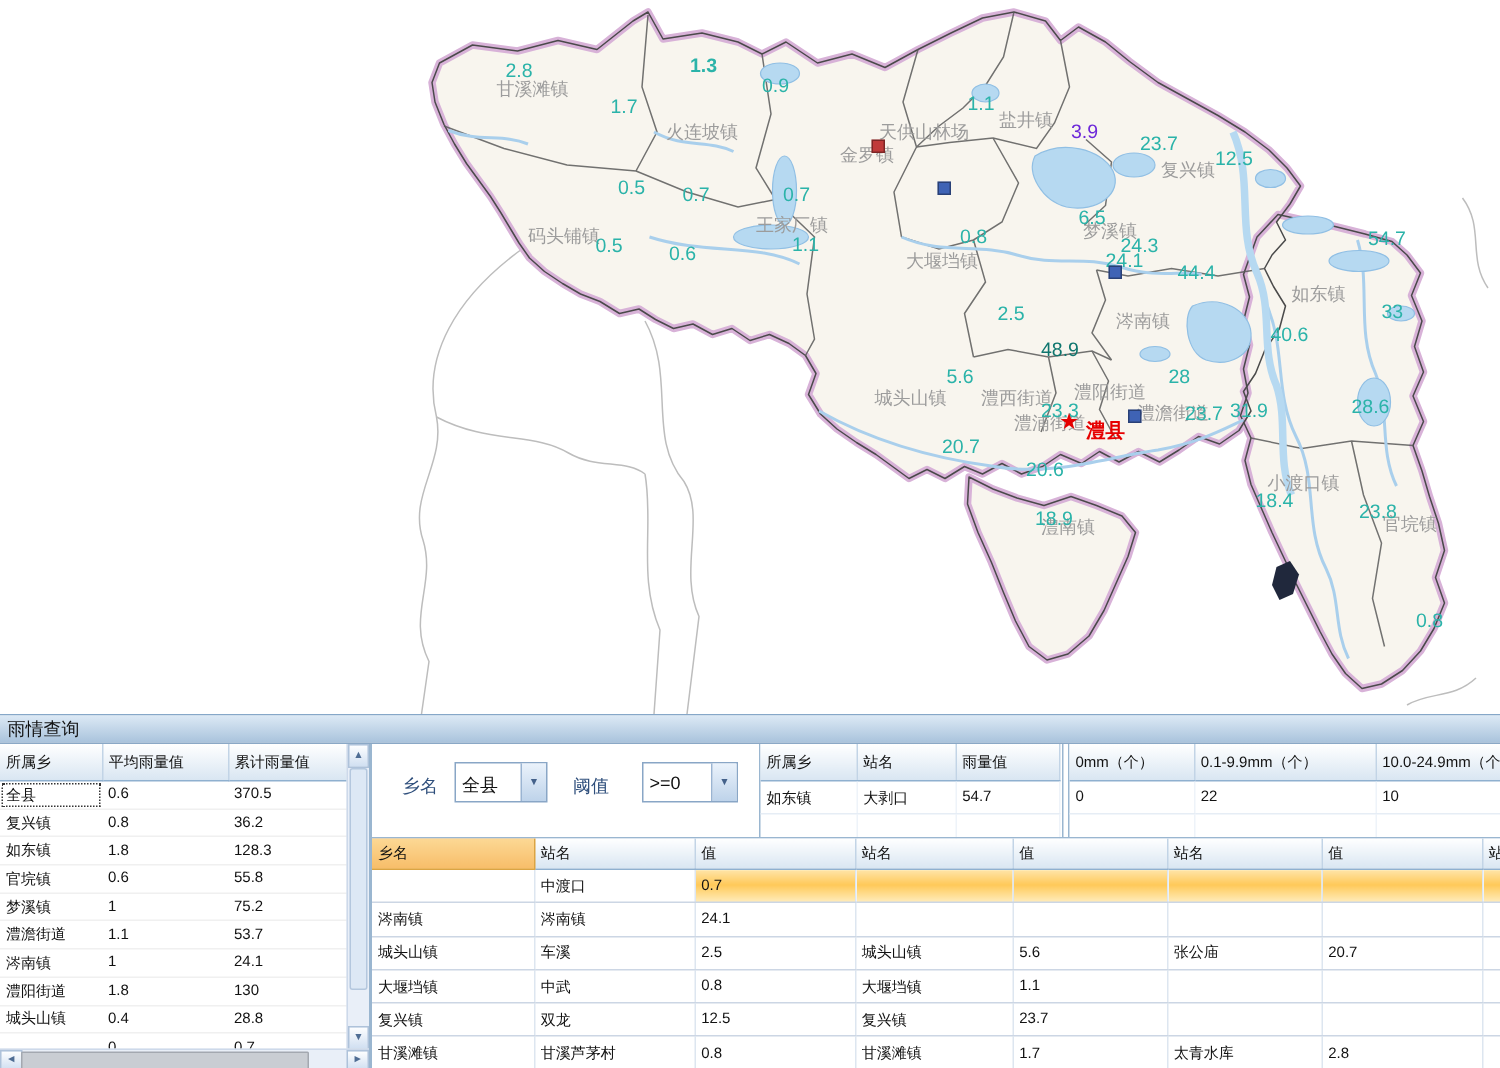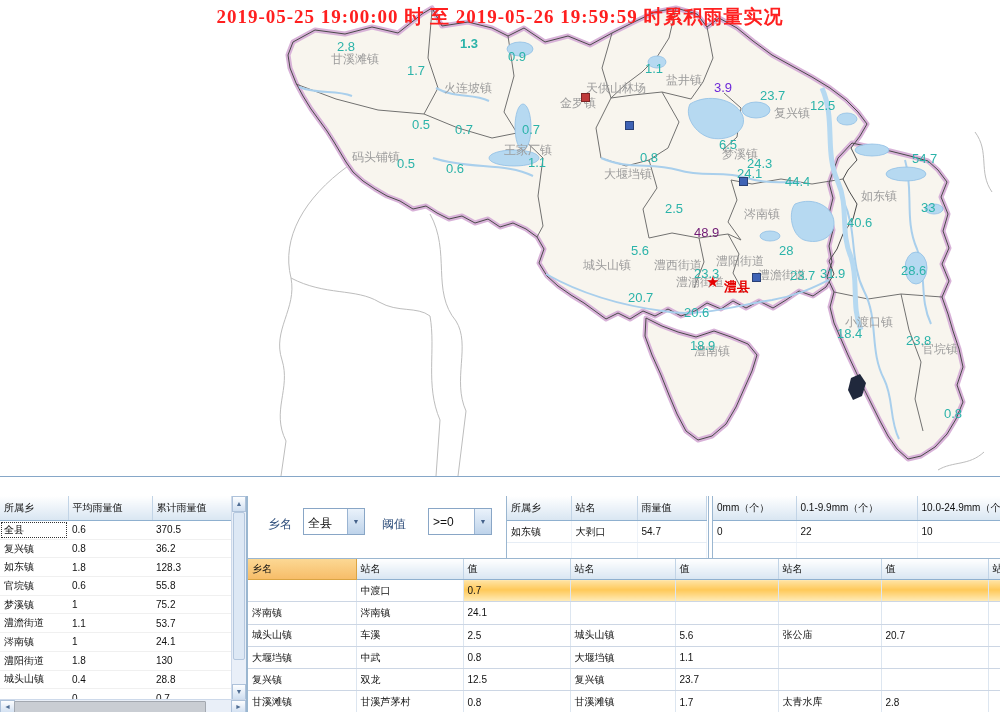--- a/index.html
+++ b/index.html
@@ -181,21 +181,21 @@
       <span class="val" style="left: 397px; top: 156px; color: rgb(43, 179, 169);">0.5</span>
       <span class="val" style="left: 446px; top: 161px; color: rgb(43, 179, 169);">0.6</span>
       <span class="val" style="left: 528px; top: 155px; color: rgb(43, 179, 169);">1.1</span>
       <span class="val" style="left: 640px; top: 150px; color: rgb(43, 179, 169);">0.8</span>
       <span class="val" style="left: 719px; top: 137px; color: rgb(43, 179, 169);">6.5</span>
       <span class="val" style="left: 747px; top: 156px; color: rgb(43, 179, 169);">24.3</span>
       <span class="val" style="left: 737px; top: 166px; color: rgb(43, 179, 169);">24.1</span>
       <span class="val" style="left: 785px; top: 174px; color: rgb(43, 179, 169);">44.4</span>
       <span class="val" style="left: 912px; top: 151px; color: rgb(43, 179, 169);">54.7</span>
       <span class="val" style="left: 665px; top: 201px; color: rgb(43, 179, 169);">2.5</span>
-      <span class="val" style="left: 694px; top: 225px; color: #701a75;">48.9</span>
+      <span class="val" style="left: 694px; top: 225px; color: #0f766e;">48.9</span>
       <span class="val" style="left: 847px; top: 215px; color: rgb(43, 179, 169);">40.6</span>
       <span class="val" style="left: 921px; top: 200px; color: rgb(43, 179, 169);">33</span>
       <span class="val" style="left: 631px; top: 243px; color: rgb(43, 179, 169);">5.6</span>
       <span class="val" style="left: 779px; top: 243px; color: rgb(43, 179, 169);">28</span>
       <span class="val" style="left: 694px; top: 266px; color: rgb(43, 179, 169);">23.3</span>
       <span class="val" style="left: 790px; top: 268px; color: rgb(43, 179, 169);">23.7</span>
       <span class="val" style="left: 820px; top: 266px; color: rgb(43, 179, 169);">31.9</span>
       <span class="val" style="left: 901px; top: 263px; color: rgb(43, 179, 169);">28.6</span>
       <span class="val" style="left: 628px; top: 290px; color: rgb(43, 179, 169);">20.7</span>
       <span class="val" style="left: 684px; top: 305px; color: rgb(43, 179, 169);">20.6</span>
@@ -203,24 +203,24 @@
       <span class="val" style="left: 837px; top: 326px; color: rgb(43, 179, 169); text-align: center;">18.4</span>
       <span class="val" style="left: 906px; top: 333px; color: rgb(43, 179, 169);">23.8</span>
       <span class="val" style="left: 944px; top: 406px; color: rgb(43, 179, 169);">0.8</span>
       <span class="star" style="left: 706px; top: 277px; color: rgb(230, 0, 0);">★</span>
       <span class="county-label" style="left: 724px; top: 278px; color: rgb(230, 0, 0);">澧县</span>
       <span class="mmark" style="left: 581px; top: 93px; background: rgb(192, 58, 58);"></span>
       <span class="mmark" style="left: 625px; top: 121px; background: rgb(63, 99, 181);"></span>
       <span class="mmark" style="left: 739px; top: 177px; background: rgb(63, 99, 181);"></span>
       <span class="mmark" style="left: 752px; top: 273px; background: rgb(63, 99, 181);"></span>
     </div>
-  <div id="main-title" style="color: rgb(255, 31, 31);">2019-05-25 19:00:00 时 至 2019-05-26 19:59:59 时累积雨量实况</div>
 </div>
 
 <div id="panel">
+  <div id="panel-titlebar">雨情查询</div>
 
   <div id="left-pane">
     <table class="grid" id="left-table">
       <colgroup>
           <col style="width:68px">
           <col style="width:84px">
           <col style="width:80px">
         </colgroup>
       <thead>
           <tr>

